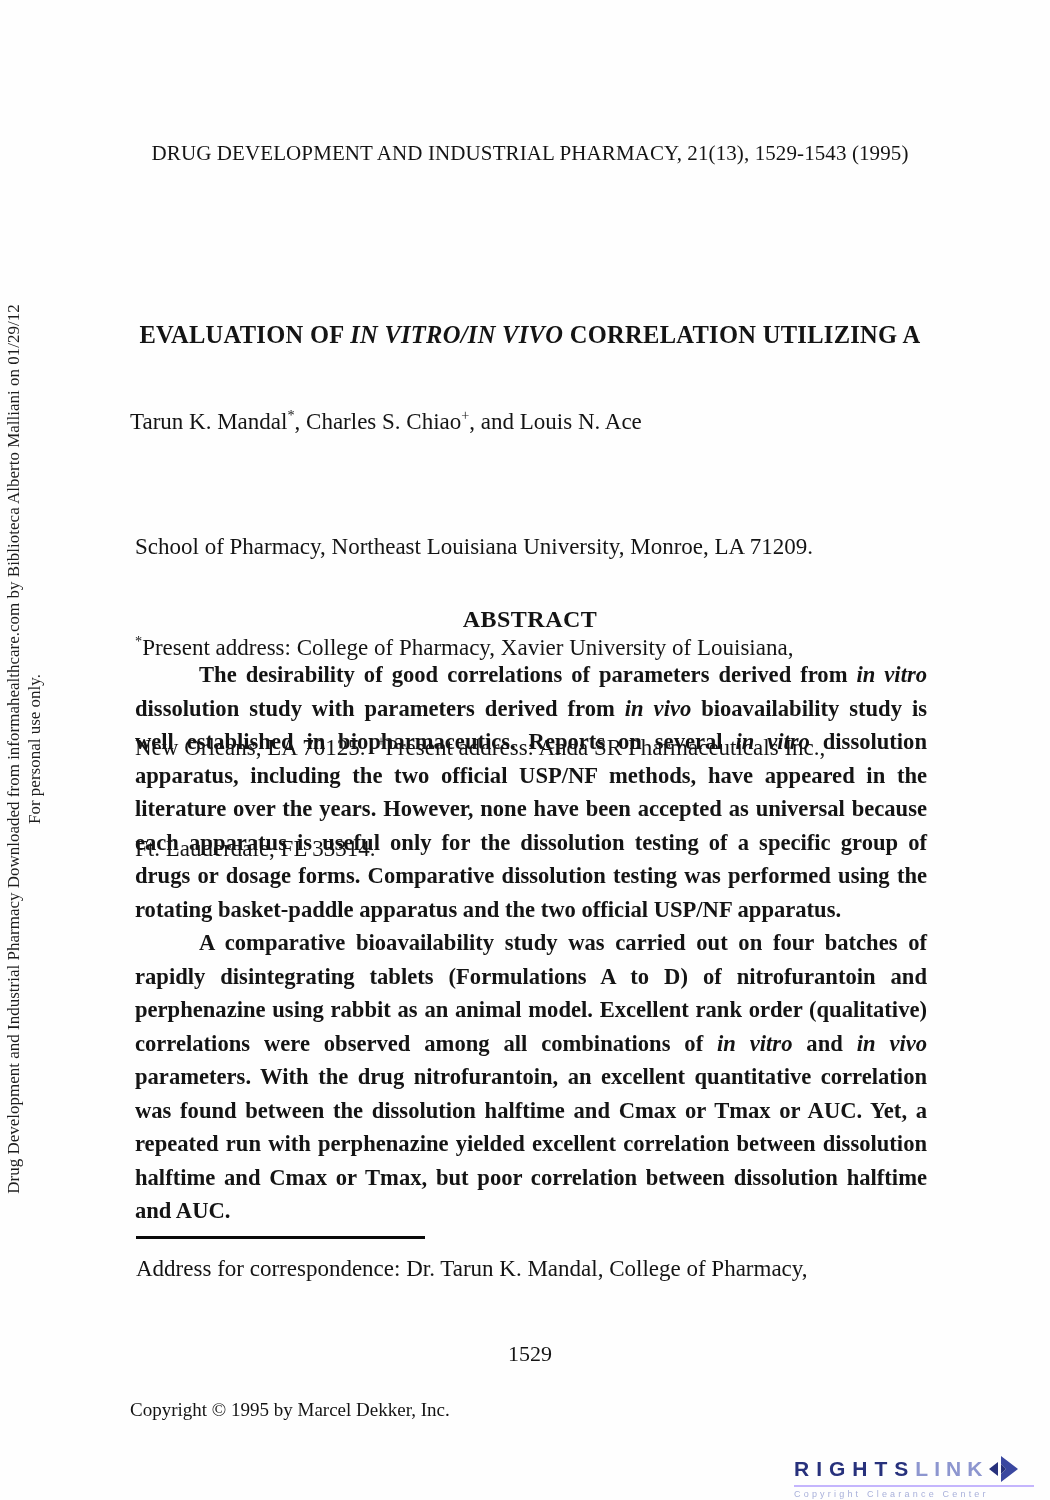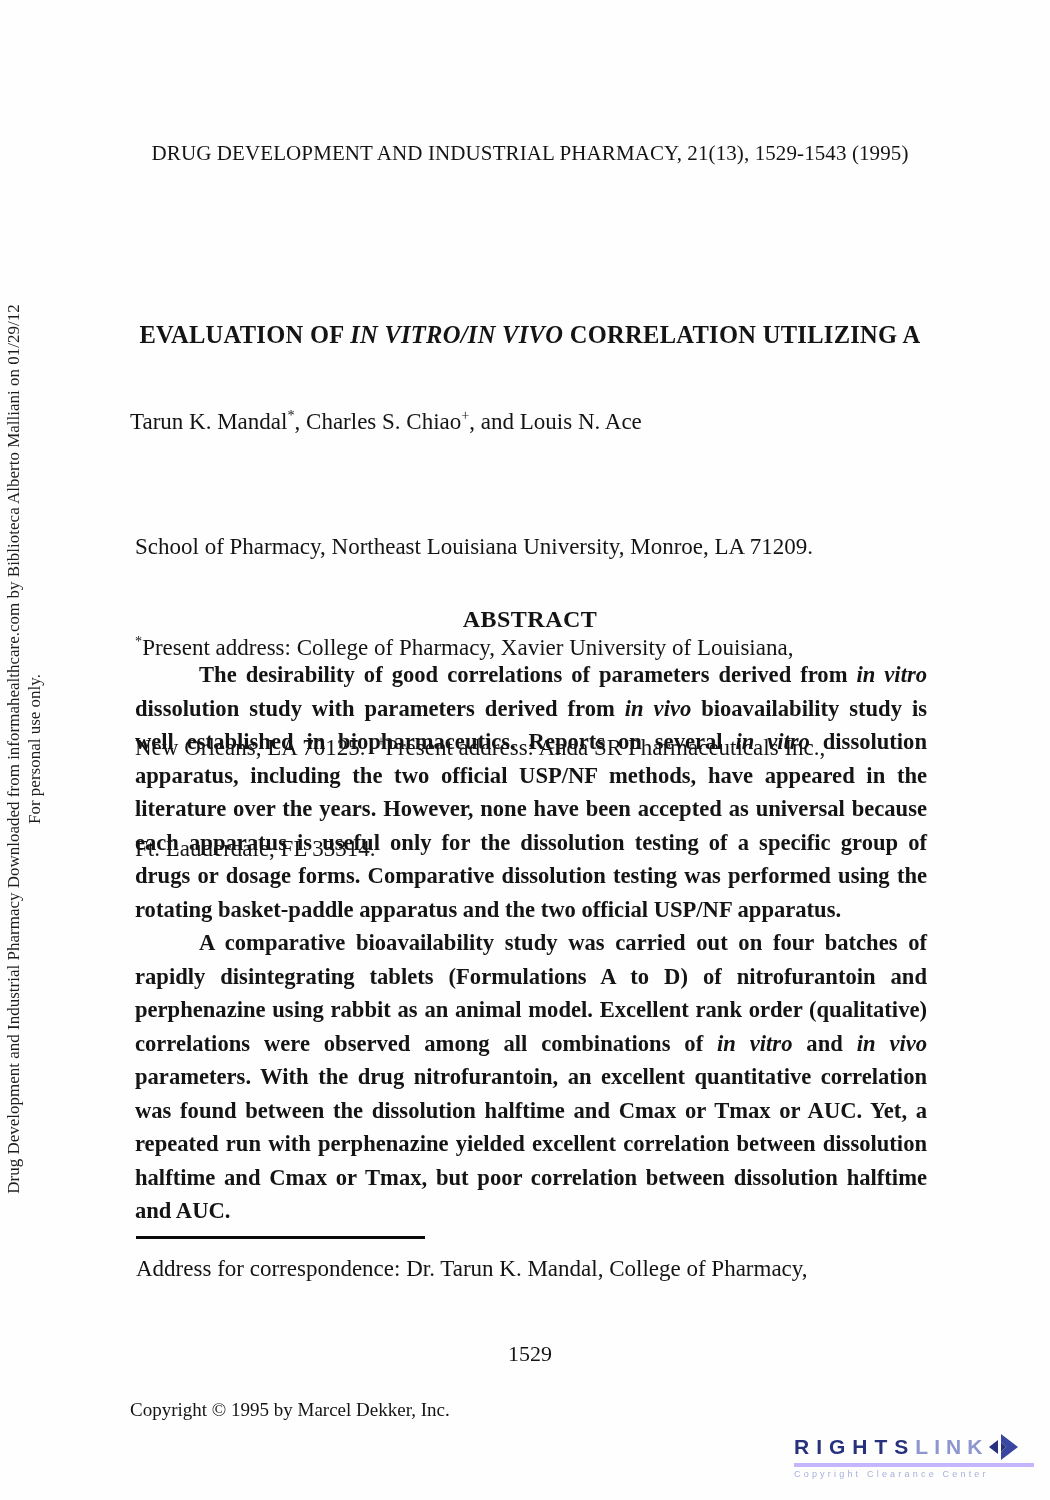--- a/index.html
+++ b/index.html
@@ -85,32 +85,32 @@
     position: absolute; left: 130px; top: 1399px;
     font-size: 19px;
   }
 
   
   .rightslink {
     position: absolute; right: 16px; top: 1432px; width: 240px;
     font-family: "Liberation Sans", sans-serif;
     cursor: pointer;
   }
-  .rl-row { display: flex; align-items: center; }
+  .rl-row { display: flex; align-items: center; margin-top: 22px; }
   .rl-rights {
     font-weight: bold; font-size: 21px; letter-spacing: 7px;
     color: #27317c;
   }
   .rl-link {
     font-weight: bold; font-size: 21px; letter-spacing: 6px;
     color: #8d96cf;
   }
   .rl-icon { width: 34px; height: 30px; margin-left: -2px; flex: none; }
   .rl-sub {
-    margin-top: 1px; border-top: 4px solid #c4b5fd; padding-top: 2px;
+    margin-top: 1px; border-top: 2px solid #c4b5fd; padding-top: 2px;
     font-size: 9px; letter-spacing: 3.2px; color: #a8b0da;
     white-space: nowrap;
   }
 </style>
 </head>
 <body>
 
 <div class="watermark-box">
   <div class="watermark-inner">
     <div>Drug Development and Industrial Pharmacy Downloaded from informahealthcare.com by Biblioteca Alberto Malliani on 01/29/12</div>

